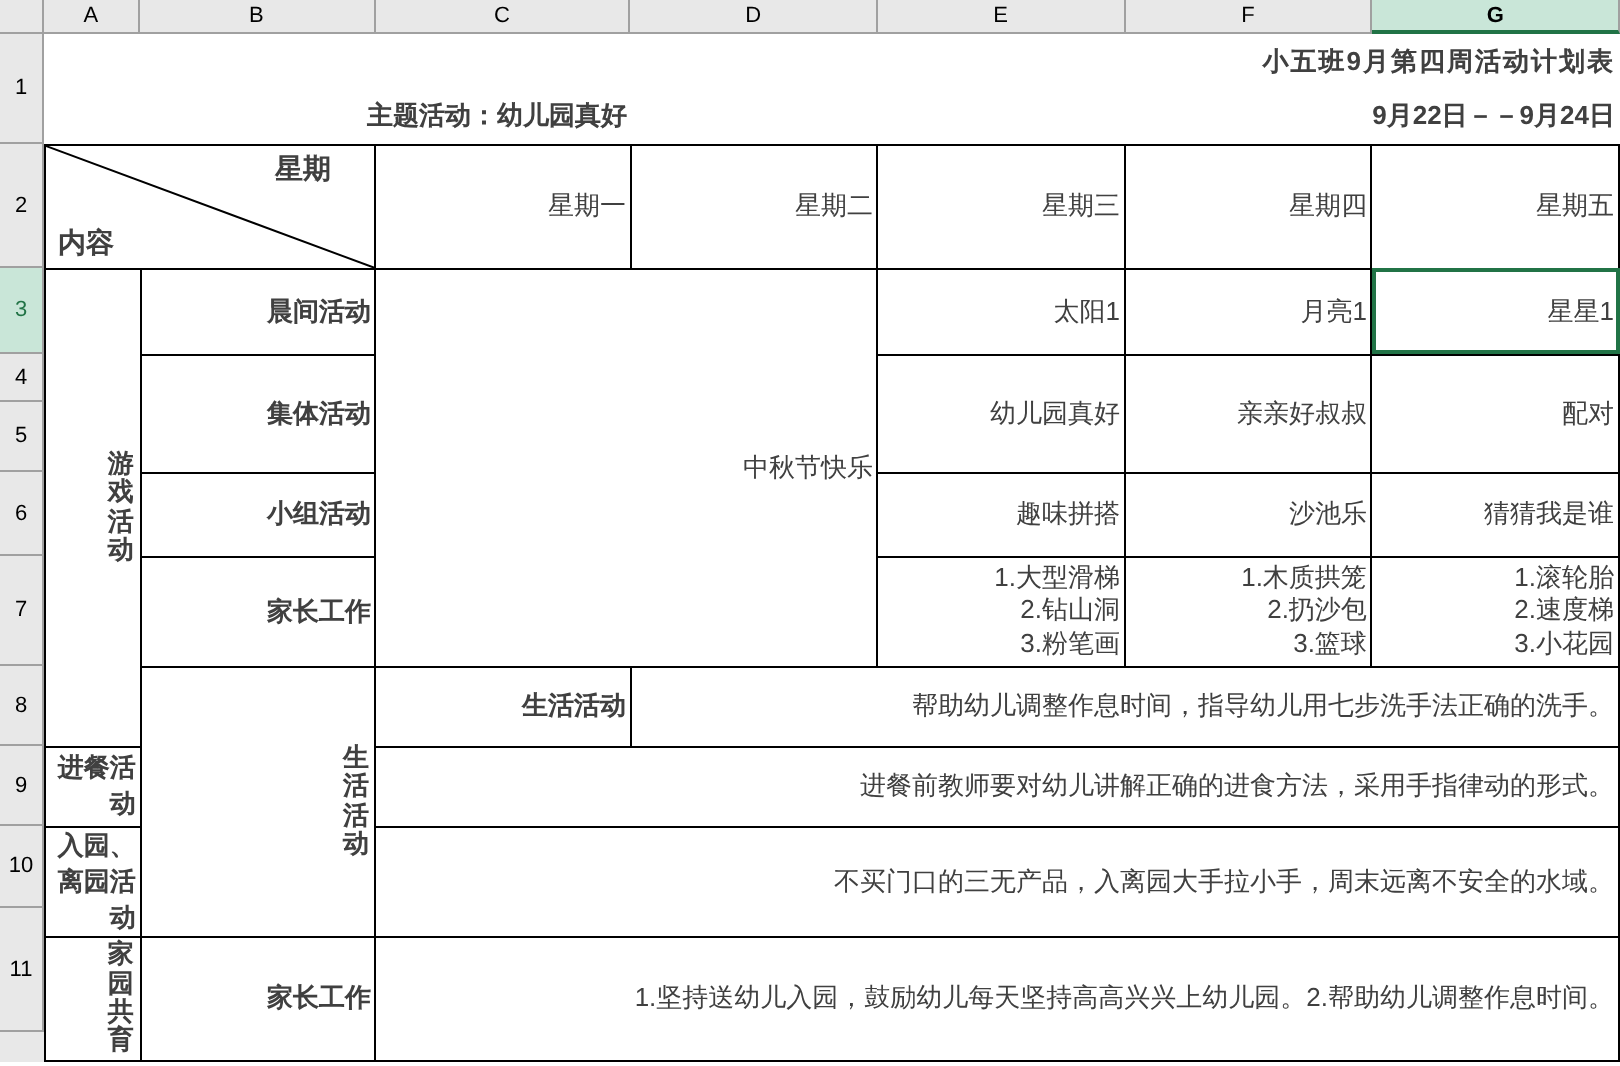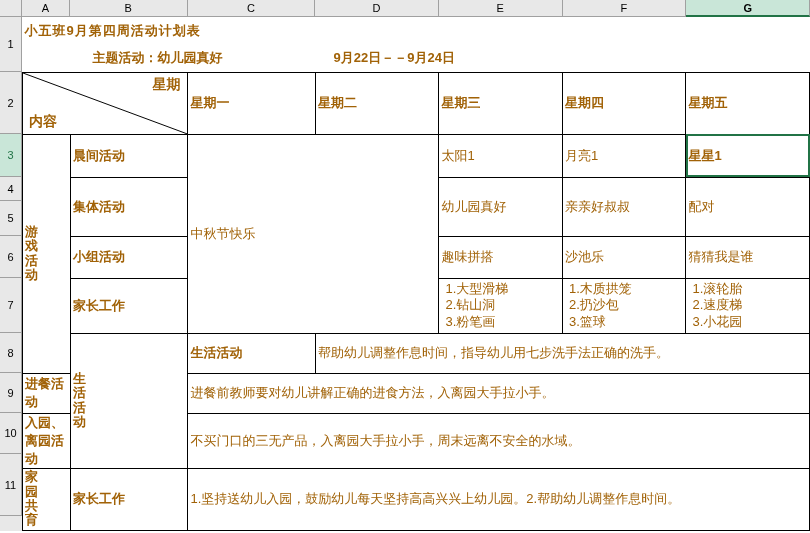--- a/index.html
+++ b/index.html
@@ -79,23 +79,23 @@
   }
   table.main {
     border-collapse: collapse;
     table-layout: fixed;
   }
   table.main td {
     border: 1px solid #000000;
     box-sizing: border-box;
     padding: 0 2px;
     vertical-align: middle;
-    text-align: left;
+    text-align: right;
     font-size: 13px;
-    color: #a16207;
+    color: #404040;
     font-family: "Liberation Sans", sans-serif;
     overflow: hidden;
   }
   td.noborder {
     border: none !important;
   }
   .title-cell {
     font-size: 22px;
     font-weight: bold;
     color: #1a7a5e;
@@ -110,21 +110,21 @@
     text-align: left;
     padding-left: 70px !important;
     margin-left: 16px;
   }
   .sub-right {
     text-align: left;
     padding-left: 18px !important;
   }
   .hdr-cell {
     font-size: 17px;
-    font-weight: bold;
+    font-weight: normal;
   }
   .hdr-cell-small {
     font-size: 14px;
     font-weight: bold;
   }
   .vlabel {
     font-size: 15px;
     font-weight: bold;
     line-height: 1.15;
     letter-spacing: 1px;
@@ -153,37 +153,36 @@
     position: relative;
     padding: 0 !important;
   }
   .diag-cell .diag-line {
     position: absolute;
     left: 0; top: 0;
     width: 100%; height: 100%;
   }
   .diag-cell .lbl-week {
     position: absolute;
-    right: 7px;
+    right: 22px;
     top: 3px;
     font-size: 14px;
     font-weight: bold;
   }
   .diag-cell .lbl-content {
     position: absolute;
     left: 6px;
     bottom: 3px;
     font-size: 14px;
     font-weight: bold;
   }
   
   .selcell {
     outline: 2px solid #217346;
     outline-offset: -2px;
-    font-weight: bold;
   }
 </style>
 </head>
 <body>
 
 <div id="sheet">
 
   <div class="colhead-row">
     <div class="corner-box"></div>
     <div class="colhead" style="width:48px">A</div>
@@ -284,21 +283,21 @@
           </tr>
 
           <tr style="height:40px">
             <td class="vlabel" rowspan="3" style="line-height: 1.1;">生<br>活<br>活<br>动</td>
             <td class="rowlabel">生活活动</td>
             <td class="longtext" colspan="5">帮助幼儿调整作息时间，指导幼儿用七步洗手法正确的洗手。</td>
           </tr>
 
           <tr style="height:40px">
             <td class="rowlabel">进餐活动</td>
-            <td class="longtext" colspan="5">进餐前教师要对幼儿讲解正确的进食方法，入离园大手拉小手。</td>
+            <td class="longtext" colspan="5">进餐前教师要对幼儿讲解正确的进食方法，采用手指律动的形式。</td>
           </tr>
 
           <tr style="height:41px">
             <td class="hdr-cell-small" style="font-size:13px">入园、离园活动</td>
             <td class="longtext" colspan="5">不买门口的三无产品，入离园大手拉小手，周末远离不安全的水域。</td>
           </tr>
 
           <tr style="height:62px">
             <td class="vlabel" style="line-height: 1.1;">家<br>园<br>共<br>育</td>
             <td class="rowlabel">家长工作</td>

